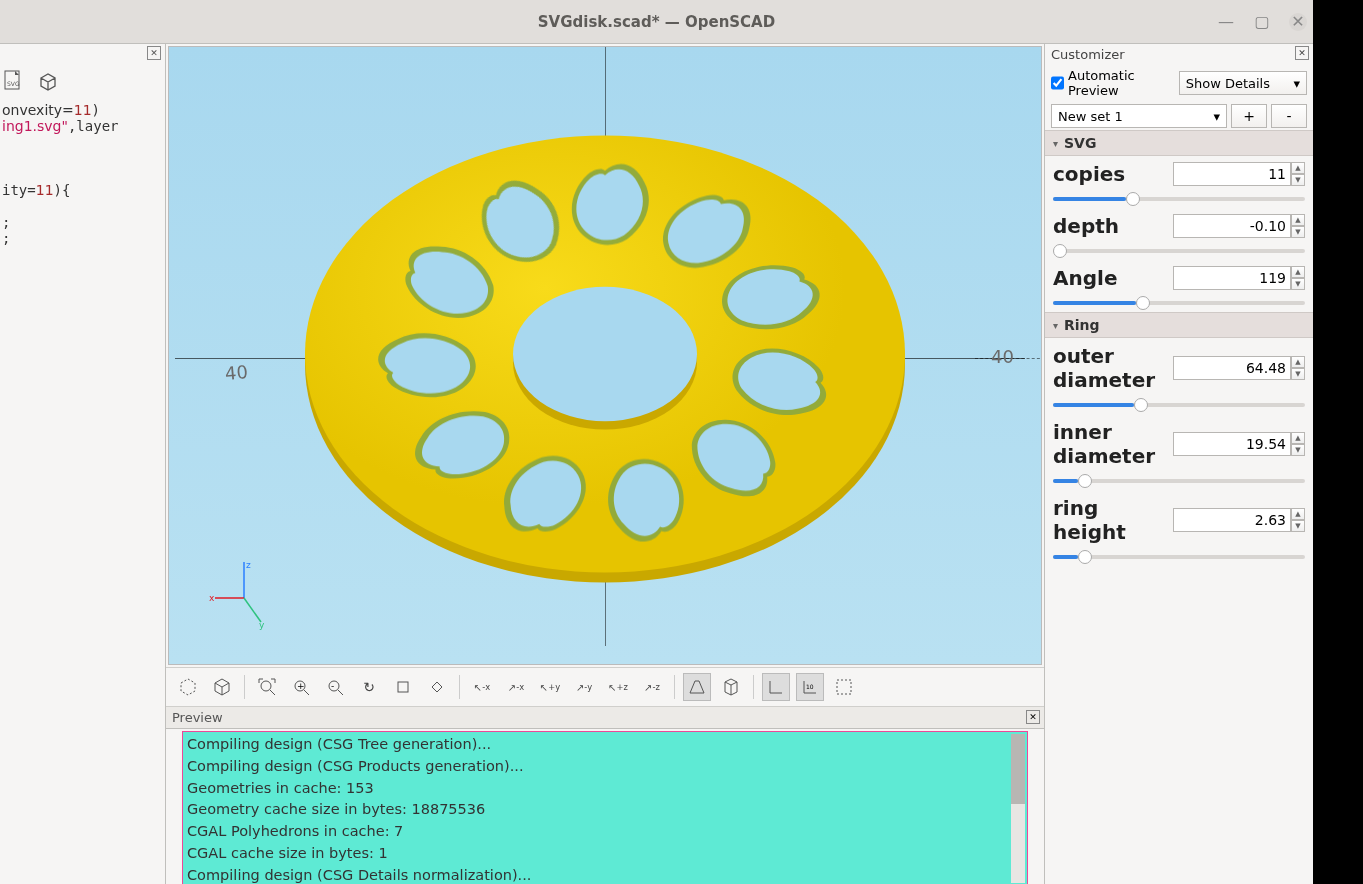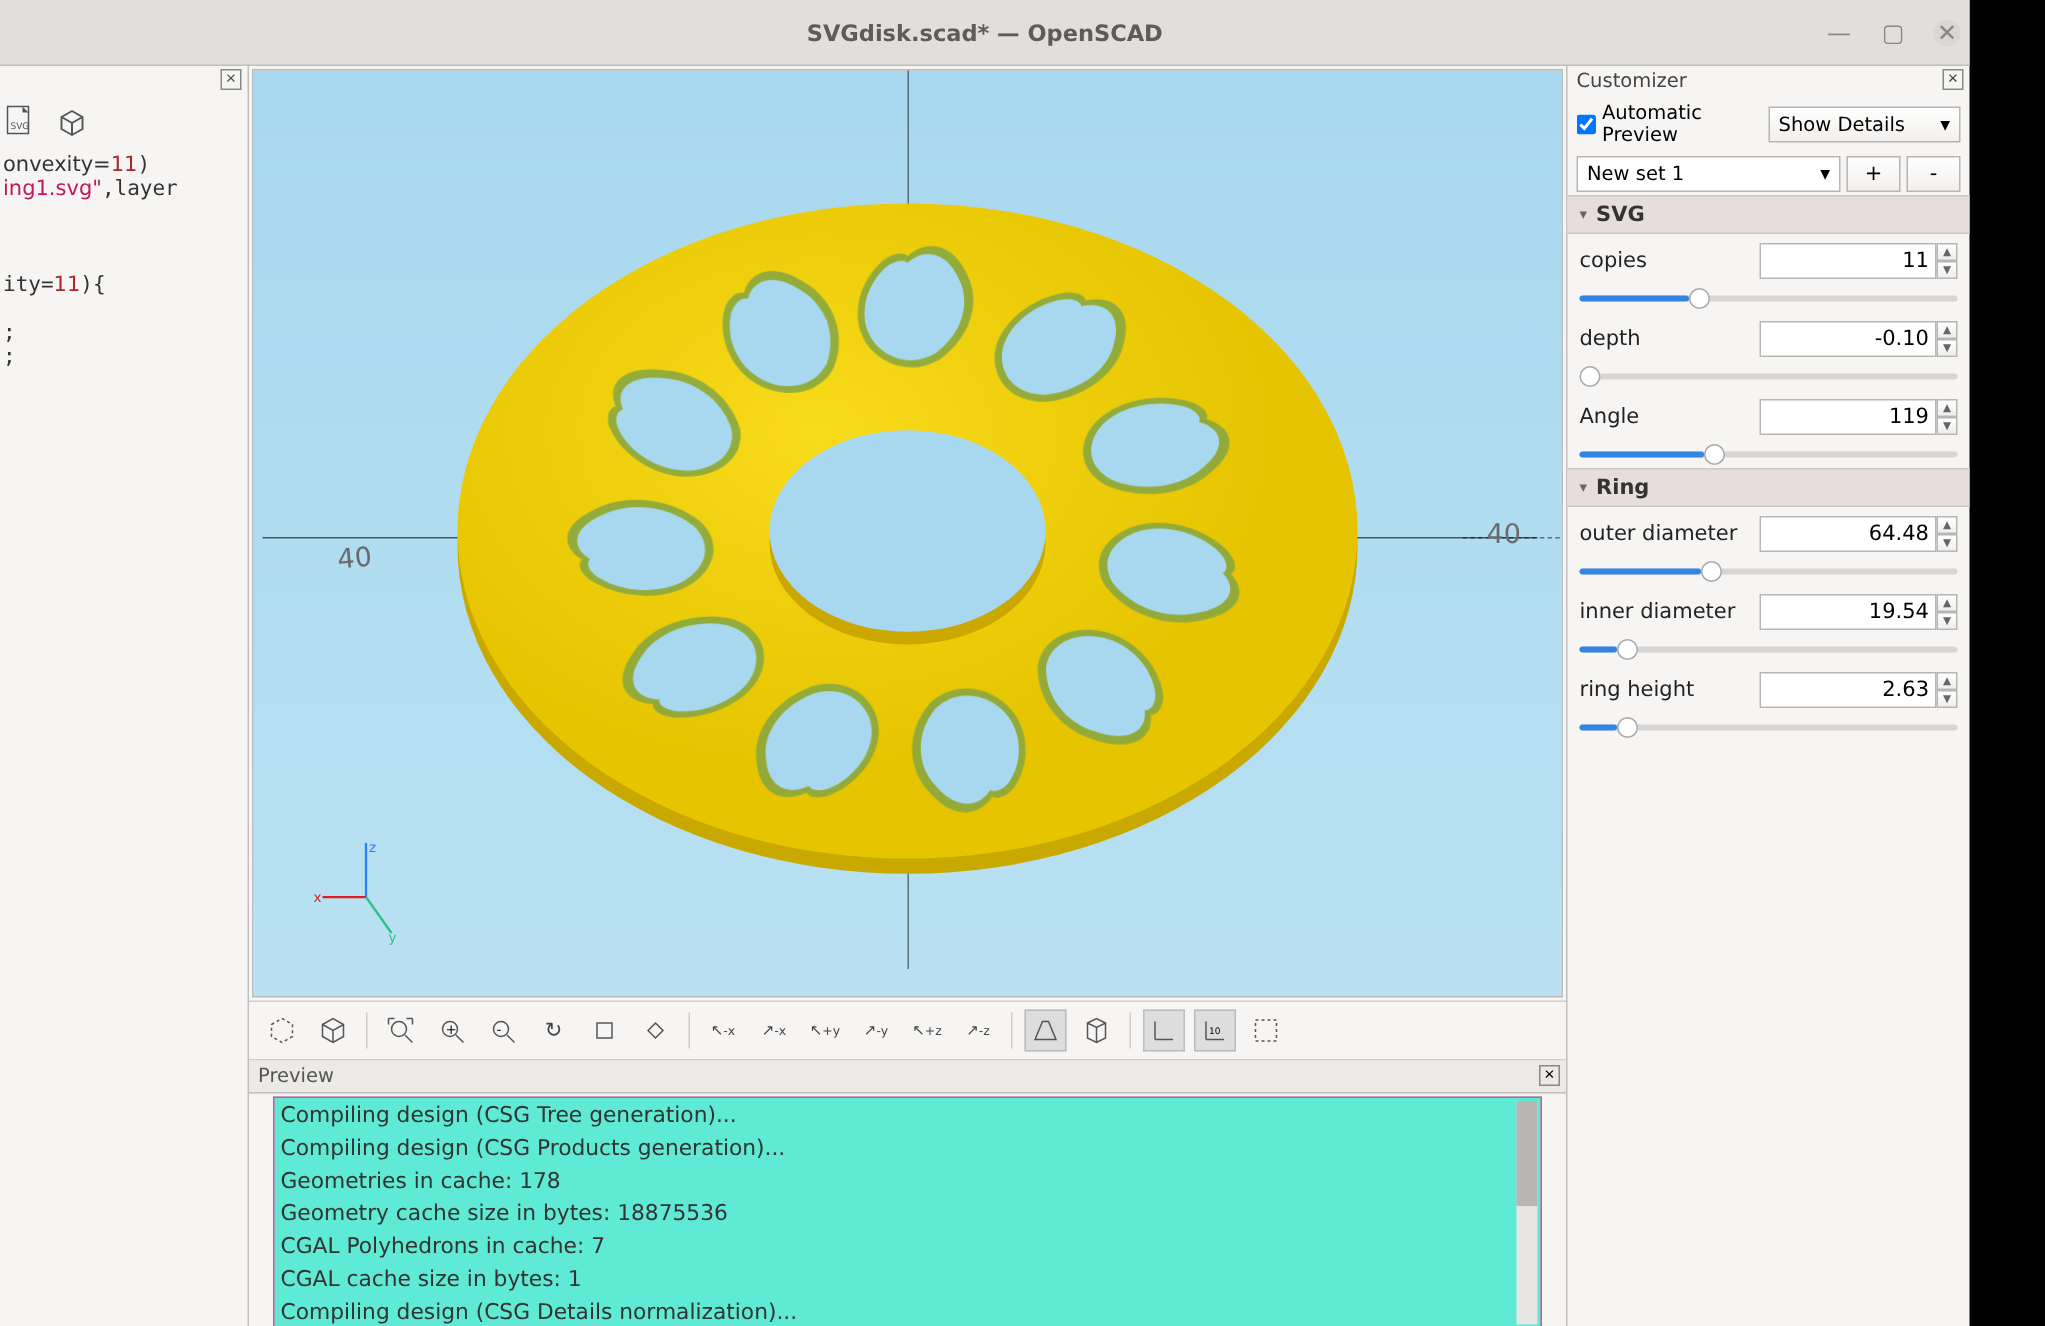--- a/index.html
+++ b/index.html
@@ -43,21 +43,21 @@
 .rightcol .prefrow .aplbl { font-size: 13px; }
 .rightcol .prefrow .detailsel { margin-left: auto; width: 144px; height: 24px; border:1px solid #b8b6b3; background: linear-gradient(#fff,#f2f0ee); font-size:13px; padding:0 6px; display:flex;align-items:center;justify-content:space-between;cursor:pointer;}
 .rightcol .presetrow { display:flex; padding: 2px 6px; gap:4px;}
 .rightcol .presetrow .presel { flex:1; height:24px; border:1px solid #b8b6b3; background:#fff; font-size:13px; padding:0 6px; display:flex;align-items:center;justify-content:space-between;cursor:pointer;}
 .rightcol .presetrow .pbtn { width:36px; height:24px; border:1px solid #b8b6b3; background:linear-gradient(#fff,#f2f0ee); font-size:14px; display:flex;align-items:center;justify-content:center;cursor:pointer;}
 
 .grouphdr { background: #e5dedc; height: 26px; display:flex; align-items:center; padding: 0 8px; font-size: 14px; font-weight: bold; color:#333; border-top:1px solid #cfc9c6; border-bottom:1px solid #cfc9c6; cursor:pointer;}
 .grouphdr .tri { margin-right:6px; font-size:10px; color:#666;}
 .param { padding: 6px 8px 2px 8px; }
 .param .prow { display:flex; align-items:center; justify-content:space-between;}
-.param .plabel { font-size: 14px; font-weight: normal; color:#222;}
+.param .plabel { font-size: 20px; font-weight: bold; color:#222;}
 .param .pinputwrap { display:flex; align-items:center;}
 .param .pinput { width: 118px; height: 24px; border:1px solid #b8b6b3; background:#fff; text-align:right; padding: 0 4px; font-size:14px;}
 .param .spinner { width:14px; display:flex; flex-direction:column;}
 .param .spinner .sp { height:12px; border:1px solid #b8b6b3; background:linear-gradient(#fff,#eee); font-size:7px; display:flex;align-items:center;justify-content:center; cursor:pointer; color:#666;}
 .param .slider { margin-top:6px; height: 14px; position:relative; cursor:pointer;}
 .param .slider .track { position:absolute; left:0; right:0; top:5px; height:4px; background:#d8d5d2; border-radius:2px;}
 .param .slider .fill { position:absolute; left:0; top:5px; height:4px; background:#3584e4; border-radius:2px;}
 .param .slider .handle { position:absolute; top:0; width:14px; height:14px; background:#fff; border:1px solid #aaa; border-radius:7px;}
 
 
@@ -306,21 +306,21 @@
       </div>
 
       <div class="consolepane">
         <div class="consolehead">
           <span class="clbl">Preview</span>
           <span class="closex">✕</span>
         </div>
         <div class="consolebody">
           <div>Compiling design (CSG Tree generation)...</div>
           <div>Compiling design (CSG Products generation)...</div>
-          <div>Geometries in cache: 178</div>
+          <div>Geometries in cache: 153</div>
           <div>Geometry cache size in bytes: 18875536</div>
           <div>CGAL Polyhedrons in cache: 7</div>
           <div>CGAL cache size in bytes: 1</div>
           <div>Compiling design (CSG Details normalization)...</div>
 
           <div class="scroll">
               <div class="thumb"></div>
             </div>
         </div>
       </div>

